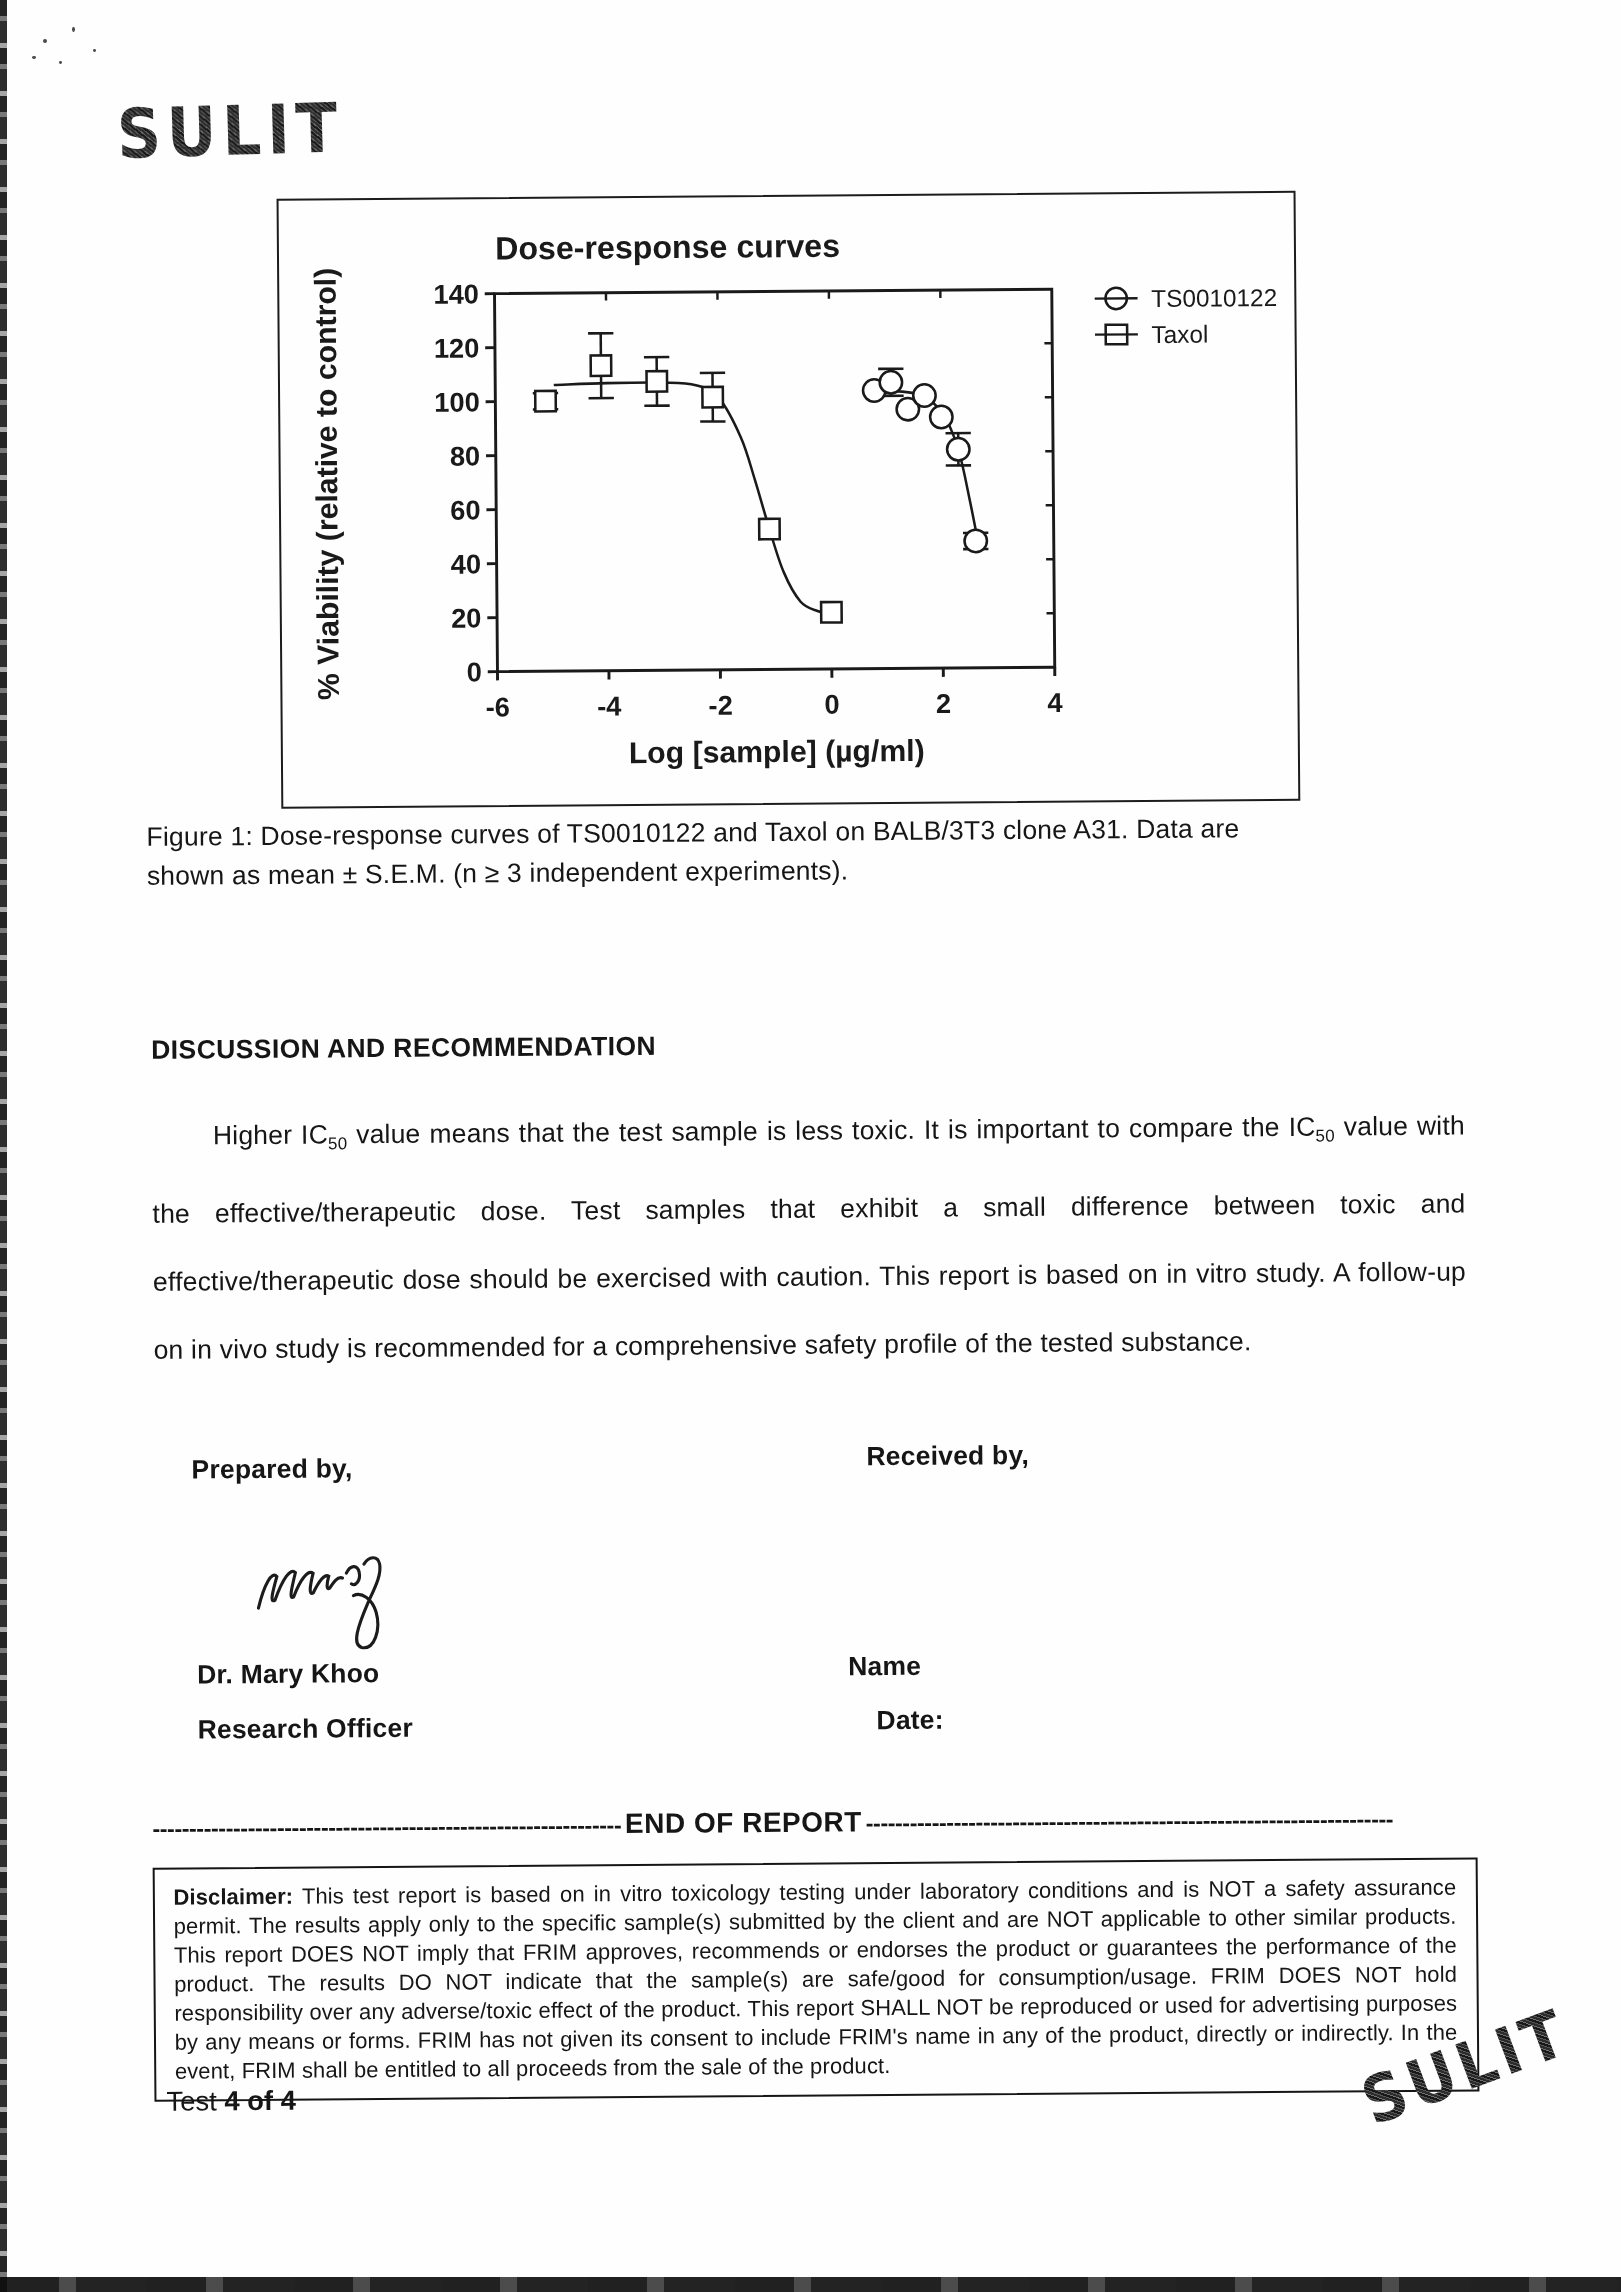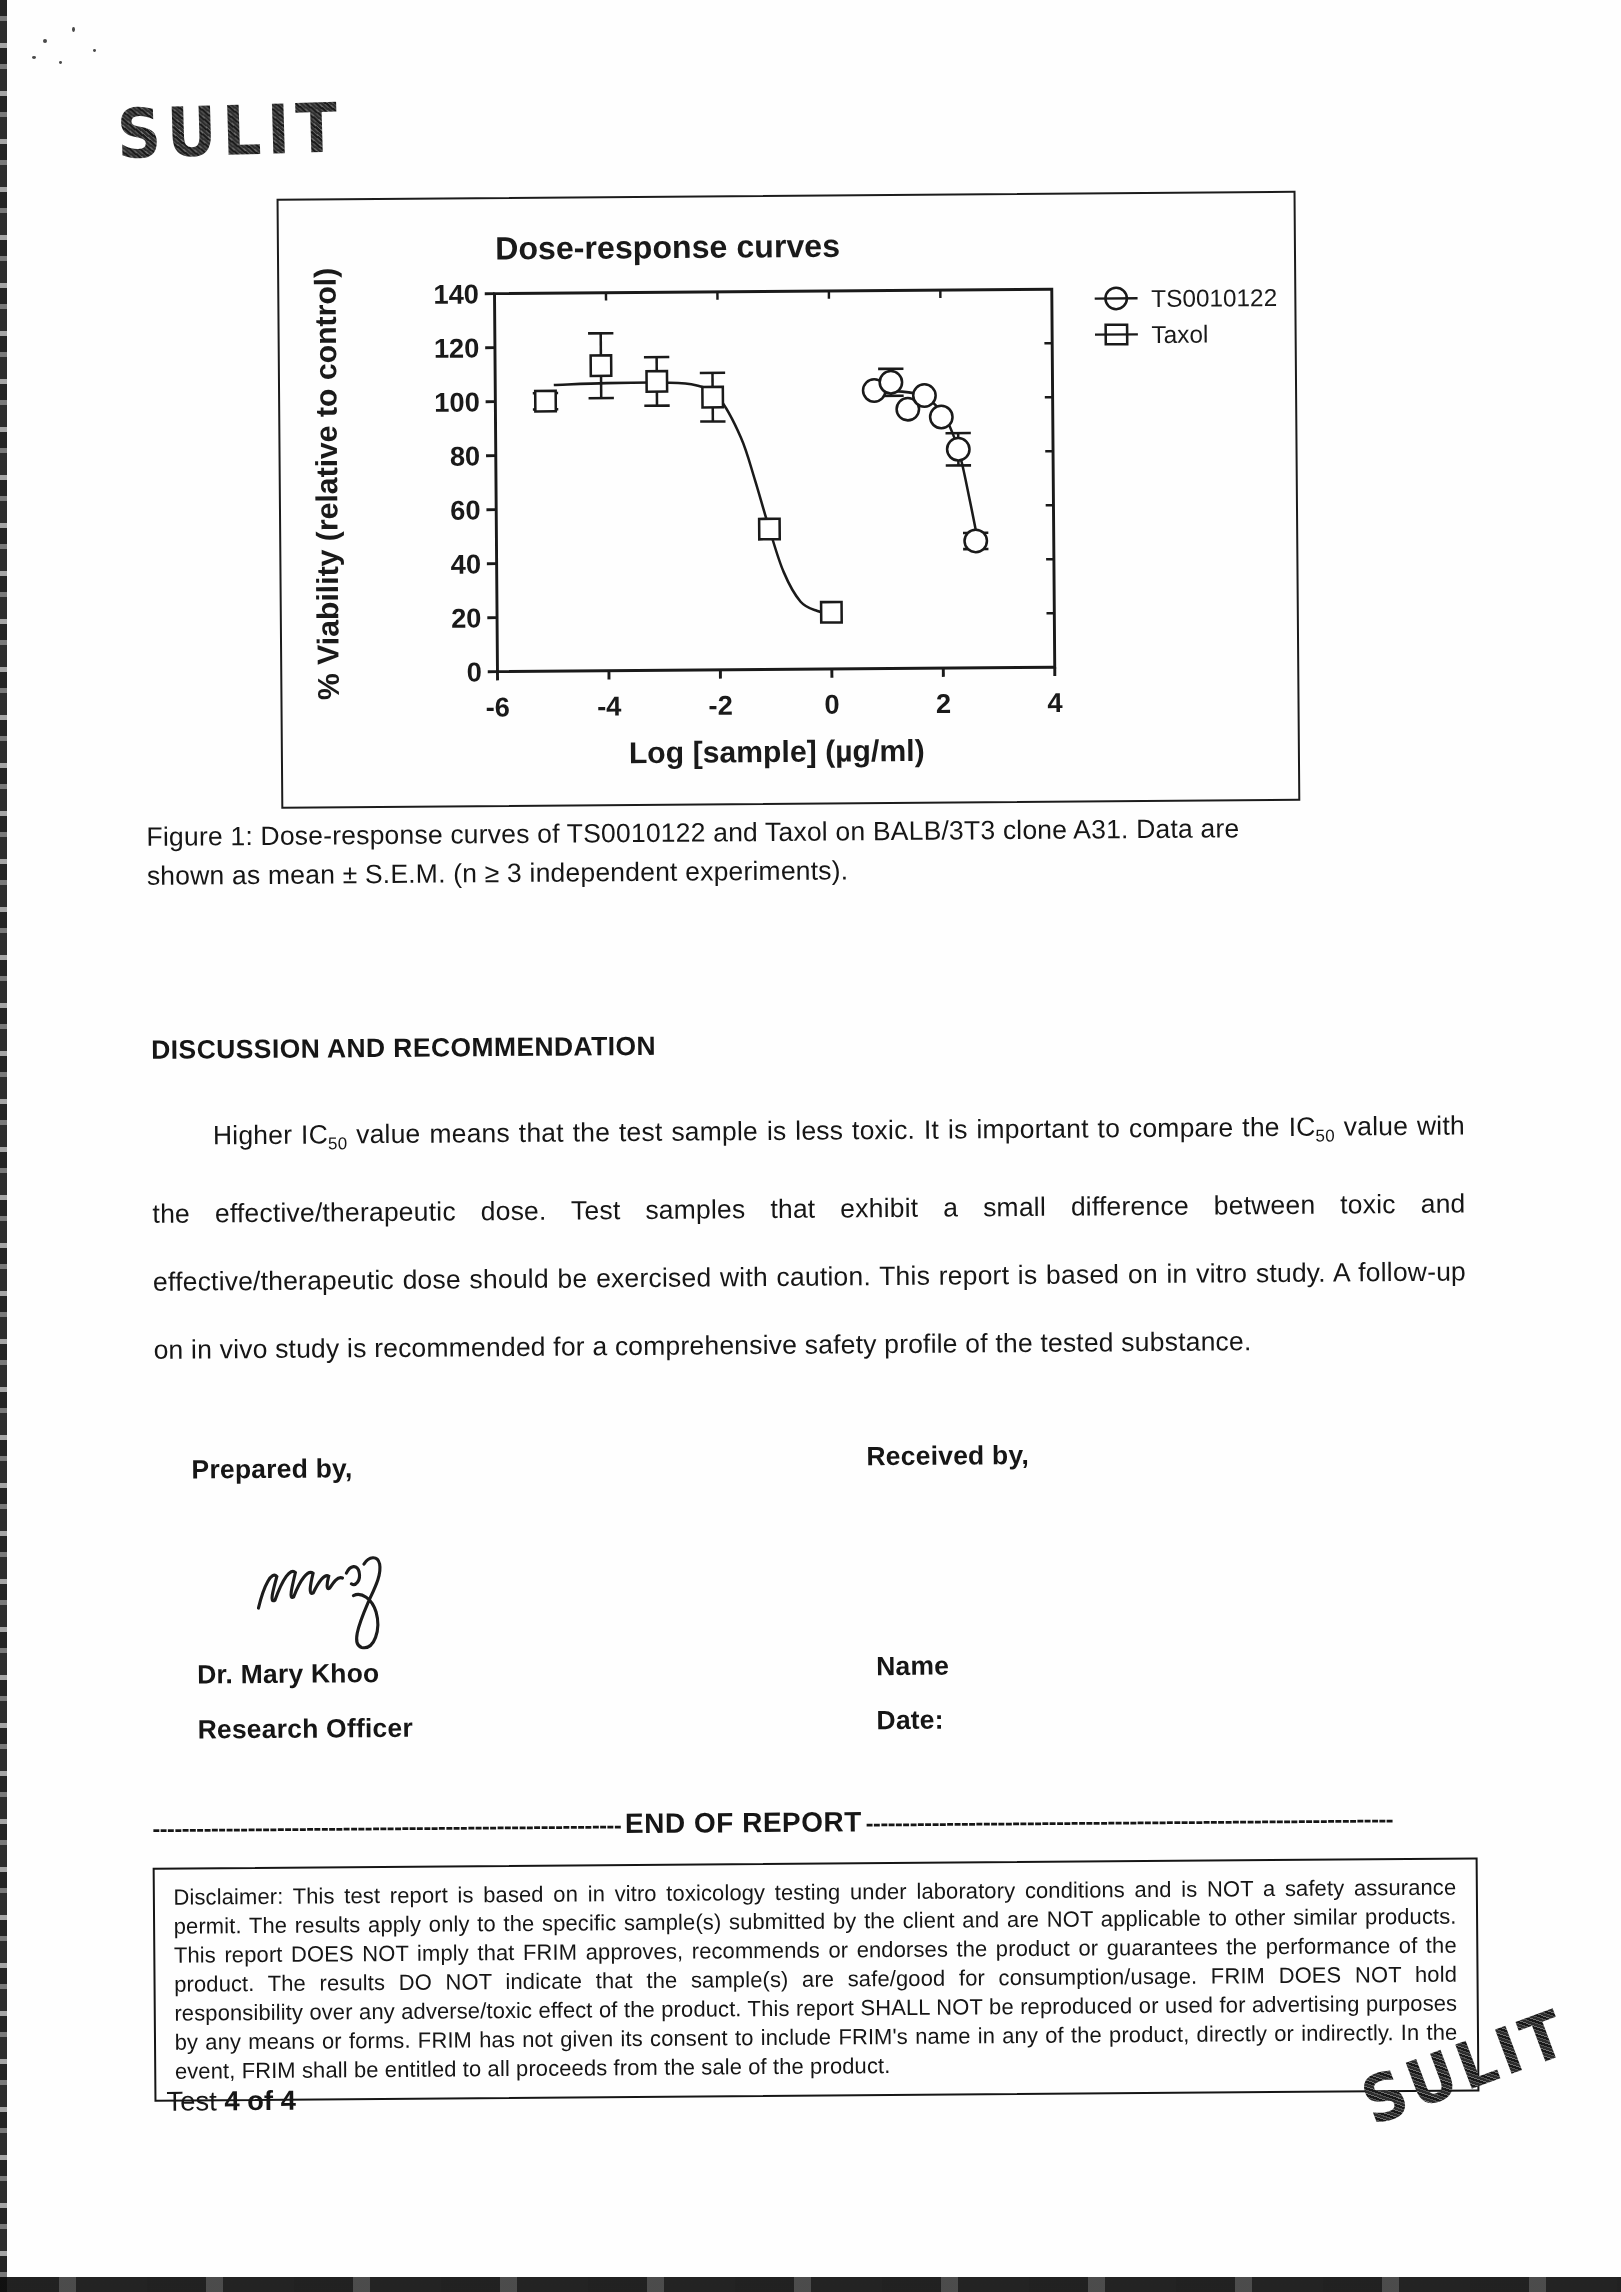--- a/index.html
+++ b/index.html
@@ -44,21 +44,21 @@
 
   
   .eor{position:absolute;left:147px;top:1806px;width:1329px;white-space:nowrap;overflow:hidden;
        font-weight:bold;font-size:23.5px;letter-spacing:-0.5px;}
   .eor .eor-label{font-size:28px;letter-spacing:0.5px;padding:0 3.9px;}
 
   
   .disclaimer{position:absolute;left:147px;top:1862px;width:1325px;box-sizing:border-box;
       border:2.9px solid #151515;padding:12.7px 19.6px 14.7px 18.6px;font-size:22px;line-height:29px;
       text-align:justify;letter-spacing:0.1px;}
-  .disclaimer .bold{font-weight:normal;margin-top:16px;}
+  .disclaimer .bold{font-weight:bold;margin-top:16px;}
 
   .footer{position:absolute;left:159px;top:2080px;font-size:27.4px;}
   .footer .pv{font-weight:bold;}
 </style>
 </head>
 <body>
 
 <div class="page">
 
   <div class="edge-left"></div>
@@ -185,21 +185,21 @@
     <svg class="sig" viewBox="0 0 200 150">
       <g fill="none" stroke="#1c1c1c" stroke-width="3.2" stroke-linecap="round">
         <path d="M8,96 C14,72 22,58 27,64 C23,78 19,92 25,88 C33,66 41,55 46,60 C42,76 39,88 44,85 C51,67 59,57 64,61 C61,73 59,84 64,81 C70,69 76,61 80,64 C78,71 77,79 81,76 C85,70 89,64 94,66"></path>
         <path d="M98,61 C102,53 109,52 111,60 C113,69 107,75 103,72"></path>
         <path d="M116,52 C121,44 130,43 132,52 C134,63 127,76 120,91 C109,116 103,134 113,137 C126,140 133,119 128,101 C124,87 113,80 105,84"></path>
       </g>
     </svg>
 
     <div class="lbl" style="left:193px;top:1654px;">Dr. Mary Khoo</div>
     <div class="lbl" style="left:193px;top:1709px;">Research Officer</div>
-    <div class="lbl" style="left:872px;top:1651px;text-align:center;">Name</div>
+    <div class="lbl" style="left:844px;top:1651px;text-align:center;">Name</div>
     <div class="lbl" style="left:872px;top:1705px;">Date:</div>
 
     <div class="eor"><span>----------------------------------------------------------------</span><span class="eor-label">END OF REPORT</span><span>------------------------------------------------------------------------</span></div>
 
     <div class="disclaimer"><span class="bold">Disclaimer:</span><span> This test report is based on </span><span class="ital">in vitro</span><span> toxicology testing under laboratory conditions and is NOT a safety assurance permit. The results apply only to the specific sample(s) submitted by the client and are NOT applicable to other similar products. This report DOES NOT imply that FRIM approves, recommends or endorses the product or guarantees the performance of the product. The results DO NOT indicate that the sample(s) are safe/good for consumption/usage. FRIM DOES NOT hold responsibility over any adverse/toxic effect of the product. This report SHALL NOT be reproduced or used for advertising purposes by any means or forms. FRIM has not given its consent to include FRIM's name in any of the product, directly or indirectly. In the event, FRIM shall be entitled to all proceeds from the sale of the product.</span></div>
 
     <div class="footer">
       <span>Test</span>
       <span class="pv">4 of 4</span>
     </div>

